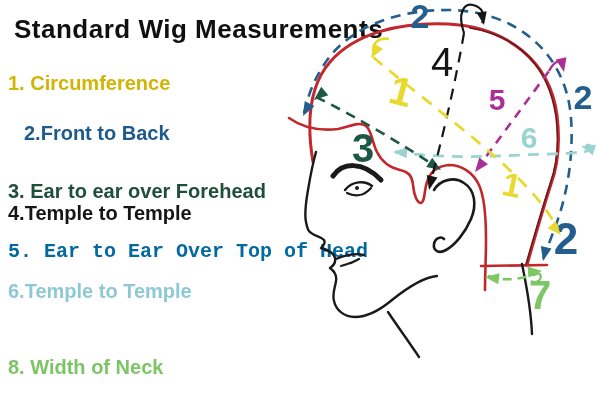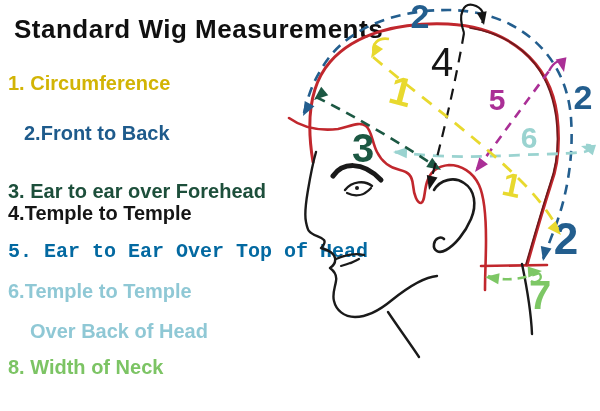--- a/index.html
+++ b/index.html
@@ -26,21 +26,21 @@
     <div class="legend-item" style="top: 122px; color: rgb(30, 91, 140); margin-left: 16px;">
       <span>2.Front to Back</span></div>
     <div class="legend-item" style="top: 160px; color: rgb(29, 79, 59); margin-top: 20px;">
       <span>3. Ear to ear over Forehead</span></div>
     <div class="legend-item" style="top: 202px; color: rgb(21, 21, 21);">
       <span>4.Temple to Temple</span></div>
     <div class="legend-item" style="top: 240px; color: #0369a1; font-family: Liberation Mono, monospace;">
       <span>5. Ear to Ear Over Top of Head</span></div>
     <div class="legend-item" style="top: 280px; color: rgb(143, 200, 213);">
       <span>6.Temple to Temple</span>
-      <span class="line2">Over Back of Head</span></div>
+      </div>
     <div class="legend-item" style="top: 356px; color: rgb(124, 196, 100);">
       <span>8. Width of Neck</span></div>
   </div>
 
   <svg class="diagram-svg" width="600" height="411" viewBox="0 0 600 411">
 
     <g fill="none" stroke-linecap="round" stroke-linejoin="round">
       <g stroke="currentColor" style="color: rgb(193, 39, 45);">
         <path stroke-width="3" d="M 313 162 C 306 120 310 85 330 62 C 355 33 400 22 448 24 C 508 27 550 62 557 115 C 560 140 558 165 551 184 C 542 212 534 240 527 265"></path>
         <path stroke-width="2.6" d="M 289 118 C 303 128 320 131 338 129 C 349 127 359 121 366 126 C 372 131 372 142 377 152 C 382 162 391 168 400 170 C 408 172 412 175 413 185 C 414 195 417 203 421 203 C 425 202 424 191 427 182 C 430 172 438 166 449 165 C 461 165 473 172 479 185 C 485 198 486 218 486 240 C 486 258 485 275 485 290"></path>

